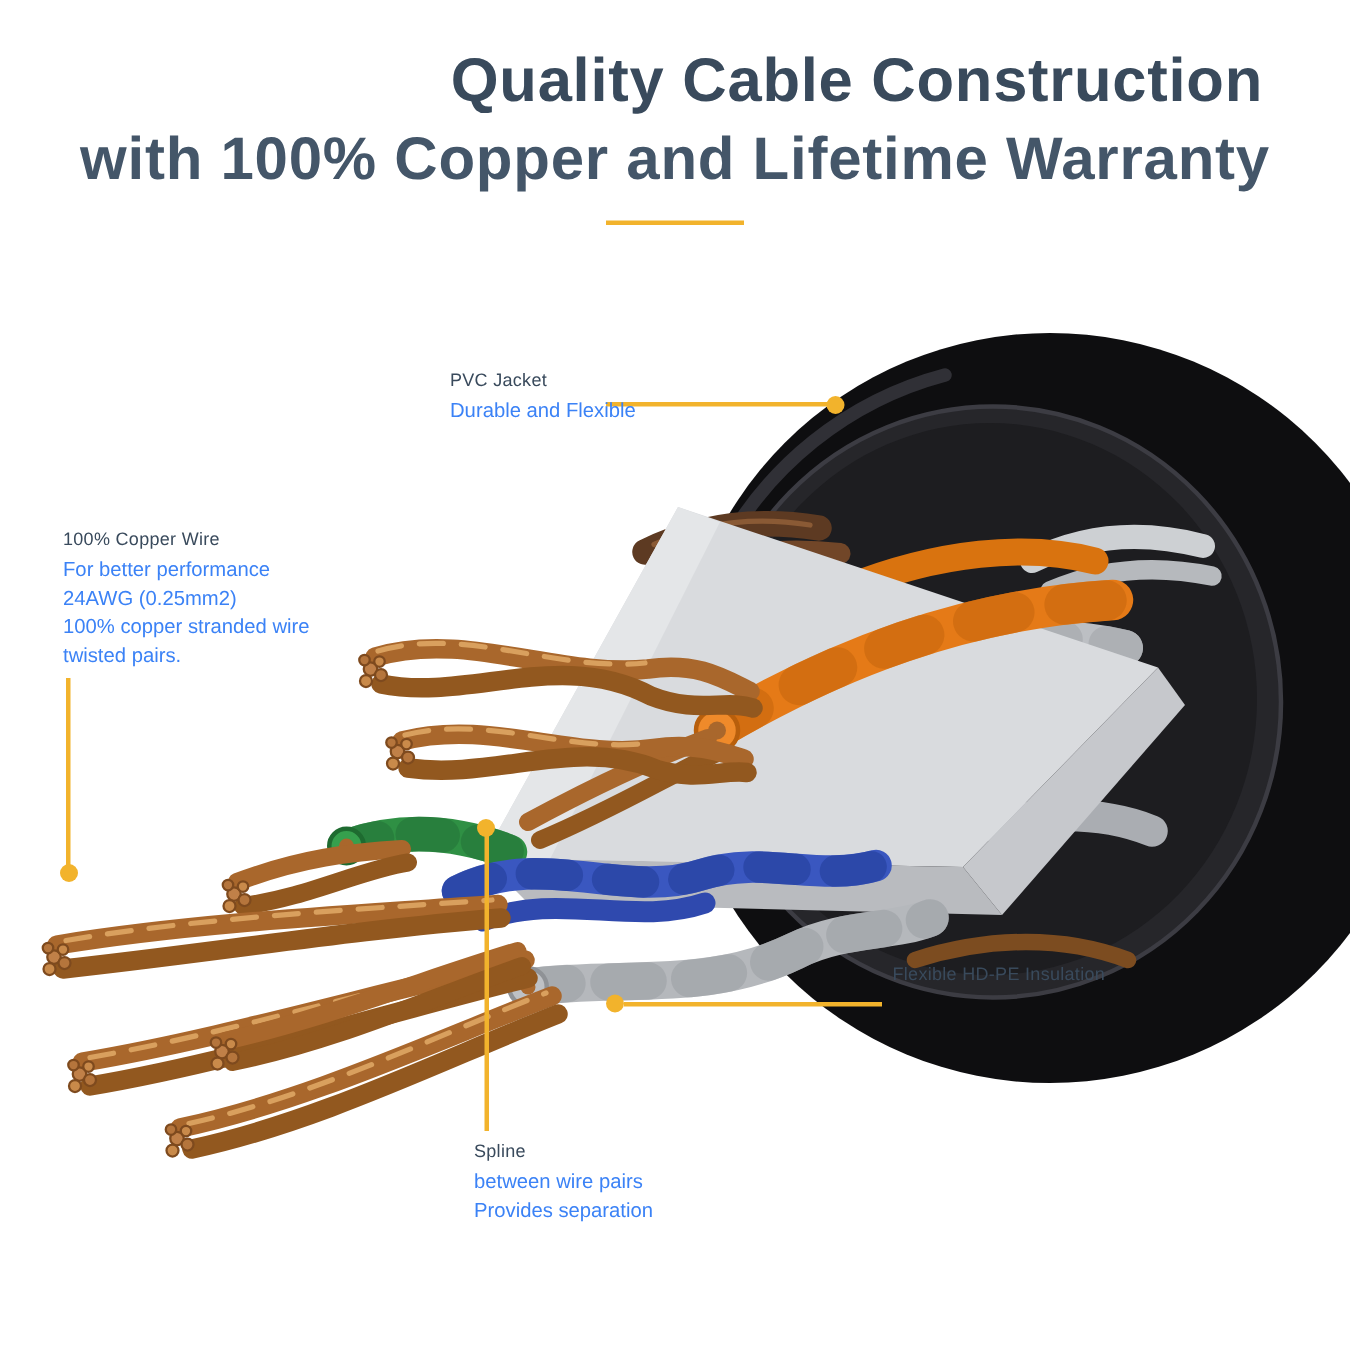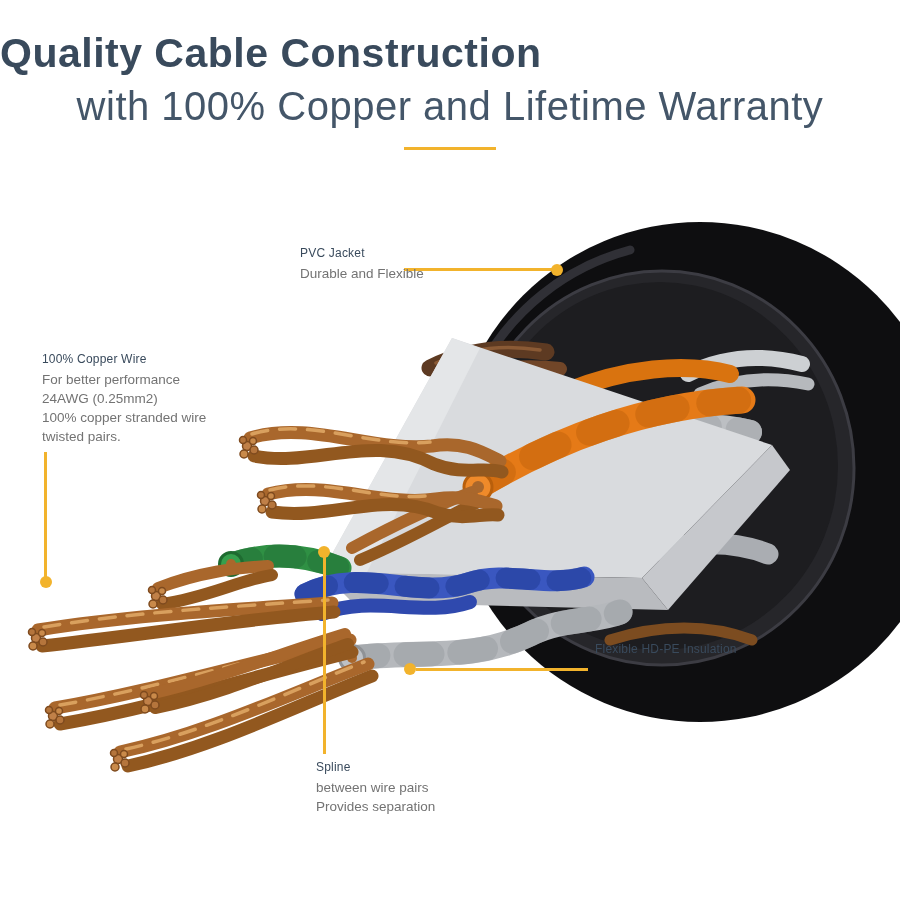--- a/index.html
+++ b/index.html
@@ -5,35 +5,35 @@
   *{margin:0;padding:0;box-sizing:border-box}
   html,body{width:900px;height:900px}
   body{
     background:#ffffff;
     font-family:"Liberation Sans",sans-serif;
     position:relative;
     overflow:hidden;
   }
   .stage{position:absolute;inset:0;width:900px;height:900px}
   .title{
-    position:absolute;top:30px;left:0;width:842px;text-align:left;
+    position:absolute;top:30px;left:0;width:842px;text-align:right;
     font-size:41px;font-weight:700;color:#394a5c;letter-spacing:.5px;
   }
   .subtitle{
     position:absolute;top:84px;left:0;width:900px;text-align:center;
-    font-size:40px;font-weight:400;color:#445669;letter-spacing:.5px;
+    font-size:40px;font-weight:700;color:#445669;letter-spacing:.5px;
   }
   .accent-rule{
     position:absolute;top:147px;left:50%;transform:translateX(-50%);
     width:92px;height:3px;background:#f2b32c;
   }
   .art{position:absolute;left:0;top:0}
   .callout{position:absolute;z-index:5}
   .callout h3{font-size:12px;font-weight:400;color:#394a5c;margin-bottom:4px;letter-spacing:.2px}
-  .callout p{font-size:13.5px;color:#737373;line-height:19px}
+  .callout p{font-size:13.5px;color:#3b82f6;line-height:19px}
   .lead{position:absolute;background:#f2b32c;z-index:4}
   .dot{position:absolute;width:12px;height:12px;border-radius:50%;background:#f2b32c;z-index:4}
 </style>
 </head>
 <body>
 
 <div class="stage">
 
   <svg class="art" width="900" height="900" viewBox="0 0 900 900" aria-hidden="true">
     <defs>

